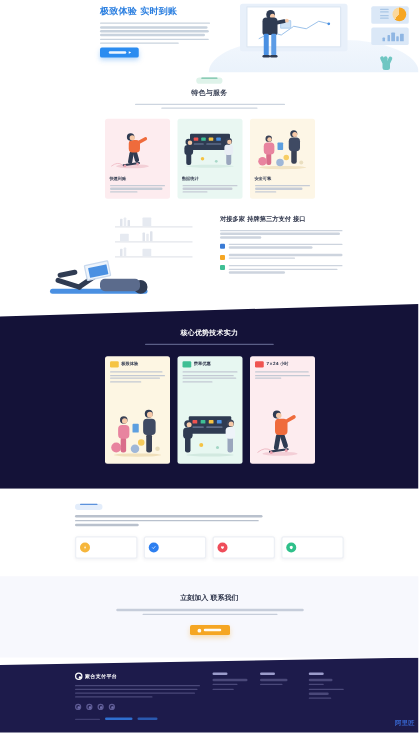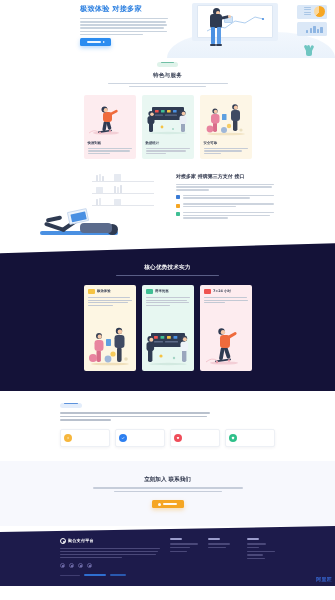--- a/index.html
+++ b/index.html
@@ -239,21 +239,21 @@
         <div class="lf l1"></div>
           <div class="lf l2"></div>
           <div class="lf l3"></div>
           <div class="pot"></div>
       </div>
     </div>
 
     <div class="hero-inner">
       <div class="hero-title">
         <span>极致体验</span>
-        <span class="t2">对接多家</span>
+        <span class="t2">实时到账</span>
       </div>
       <div class="hero-desc">
         <span></span>
           <span></span>
           <span></span>
           <span></span>
           <span></span>
           <span></span>
         <em class="hidden-text">我们提供可靠的数字货币支付通道，资金实时到账安全有保障。支持多币种接口对接，覆盖主流支付场景。专业风控体系，全天候技术支持，让您的业务无后顾之忧。多年行业沉淀，服务数千家企业客户。</em>
       </div>

